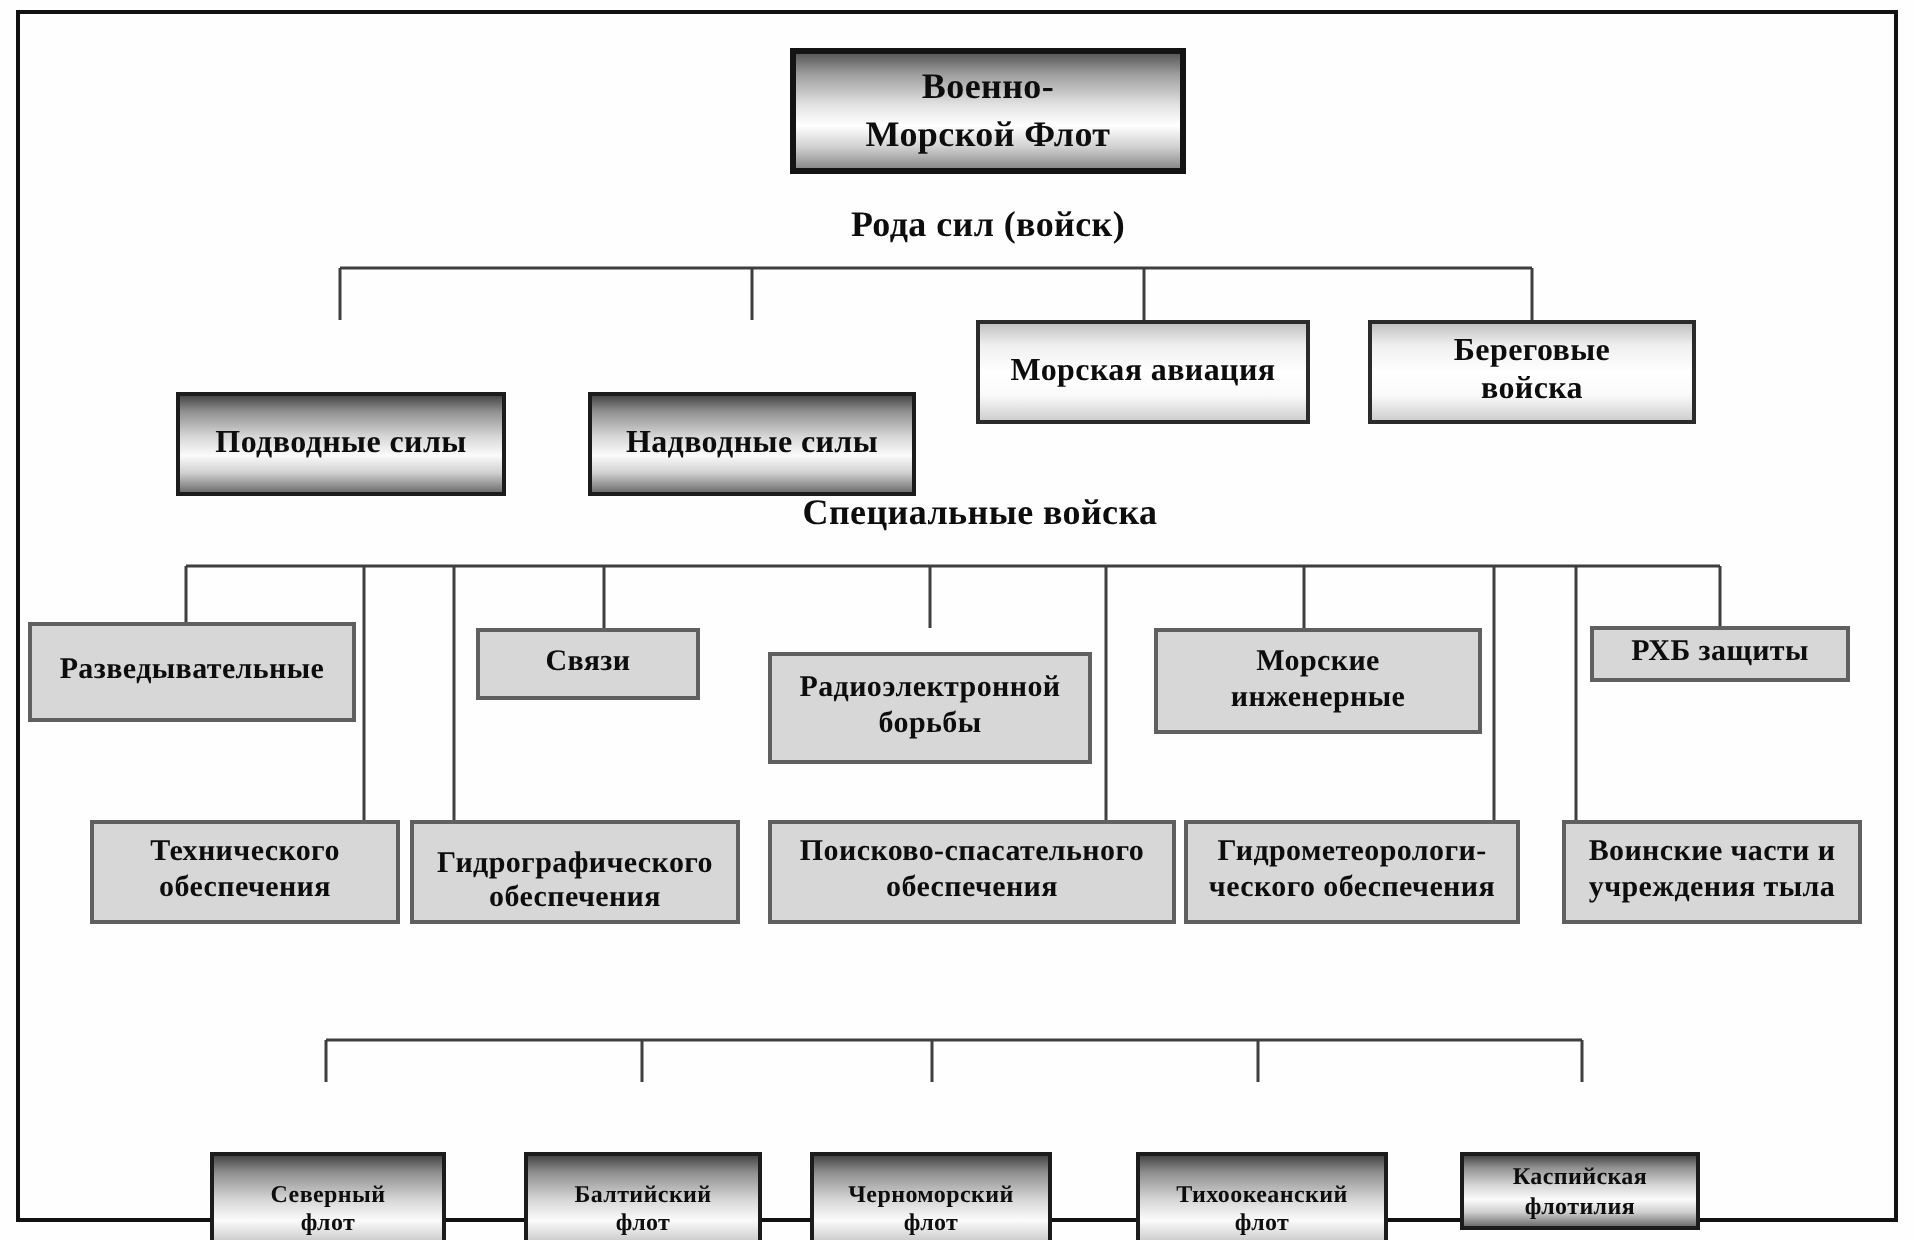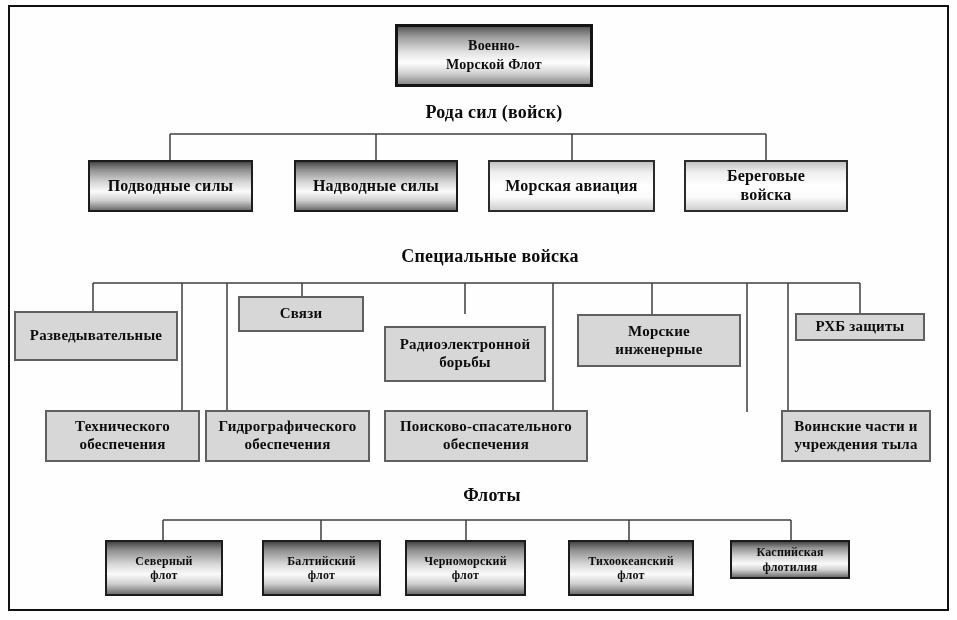--- a/index.html
+++ b/index.html
@@ -36,29 +36,30 @@
     font-weight: bold;
     line-height: 1.18;
     letter-spacing: 0.2px;
     padding: 1px 3px;
   }
   .metal {
     background: linear-gradient(180deg,
       #474747 0%, #8f8f8f 16%, #d6d6d6 42%,
       #fbfbfb 62%, #d0d0d0 80%, #6f6f6f 100%);
     border: 2px solid #1c1c1c;
+    margin-top: 36px;
   }
   .metal .node__label { font-size: 16px; }
   .metal-strong {
     background: linear-gradient(180deg,
       #5a5a5a 0%, #9e9e9e 18%, #e3e3e3 45%,
       #ffffff 63%, #cfcfcf 82%, #8a8a8a 100%);
     border: 3px solid #141414;
   }
-  .metal-strong .node__label { font-size: 14px; line-height: 1.3; }
+  .metal-strong .node__label { font-size: 18px; line-height: 1.3; }
   .light-metal {
     background: linear-gradient(180deg,
       #c2c2c2 0%, #efefef 22%, #ffffff 50%,
       #fafafa 74%, #cfcfcf 100%);
     border: 2px solid #2b2b2b;
   }
   .light-metal .node__label { font-size: 16px; }
   .flat {
     background: #d7d7d7;
     border: 2px solid #606060;
@@ -110,53 +111,56 @@
   <div class="node light-metal" style="left:684px;top:160px;width:164px;height:52px;">
     <span class="node__label">Береговые
 войска</span>
   </div>
 
   <div class="section-heading" style="left:190px;top:246px;width:600px;">Специальные войска</div>
 
   <div class="node flat" style="left:14px;top:311px;width:164px;height:50px;">
     <span class="node__label">Разведывательные</span>
   </div>
-  <div class="node flat" style="left:238px;top:296px;width:126px;height:36px;">
+  <div class="node flat" style="left:238px;top:314px;width:112px;height:36px;">
     <span class="node__label">Связи</span>
   </div>
   <div class="node flat" style="left:384px;top:326px;width:162px;height:56px;">
     <span class="node__label">Радиоэлектронной
 борьбы</span>
   </div>
   <div class="node flat" style="left:577px;top:314px;width:164px;height:53px;">
     <span class="node__label">Морские
 инженерные</span>
   </div>
   <div class="node flat" style="left:795px;top:313px;width:130px;height:28px;">
     <span class="node__label">РХБ защиты</span>
   </div>
 
   <div class="node flat" style="left:45px;top:410px;width:155px;height:52px;">
     <span class="node__label">Технического
 обеспечения</span>
   </div>
-  <div class="node flat" style="left:205px;top:410px;width:165px;height:52px;">
+  <div class="node flat" style="left:205px;top:410px;width:165px;height:52px;align-items:flex-end;">
     <span class="node__label">Гидрографического
 обеспечения</span>
   </div>
   <div class="node flat" style="left:384px;top:410px;width:204px;height:52px;">
     <span class="node__label">Поисково-спасательного
 обеспечения</span>
   </div>
+  <div class="node flat" style="left:592px;top:410px;width:168px;height:52px;">
+    <span class="node__label">Гидрометеорологи-
+ческого обеспечения</span>
+  </div>
   <div class="node flat" style="left:781px;top:410px;width:150px;height:52px;">
     <span class="node__label">Воинские части и
 учреждения тыла</span>
   </div>
 
-  <div class="section-heading" style="left:192px;top:485px;width:600px;">Флоты</div>
 
   <div class="node metal fleet" style="left:105px;top:540px;width:118px;height:56px;">
     <span class="node__label">Северный
 флот</span>
   </div>
   <div class="node metal fleet" style="left:262px;top:540px;width:119px;height:56px;">
     <span class="node__label">Балтийский
 флот</span>
   </div>
   <div class="node metal fleet" style="left:405px;top:540px;width:121px;height:56px;">

